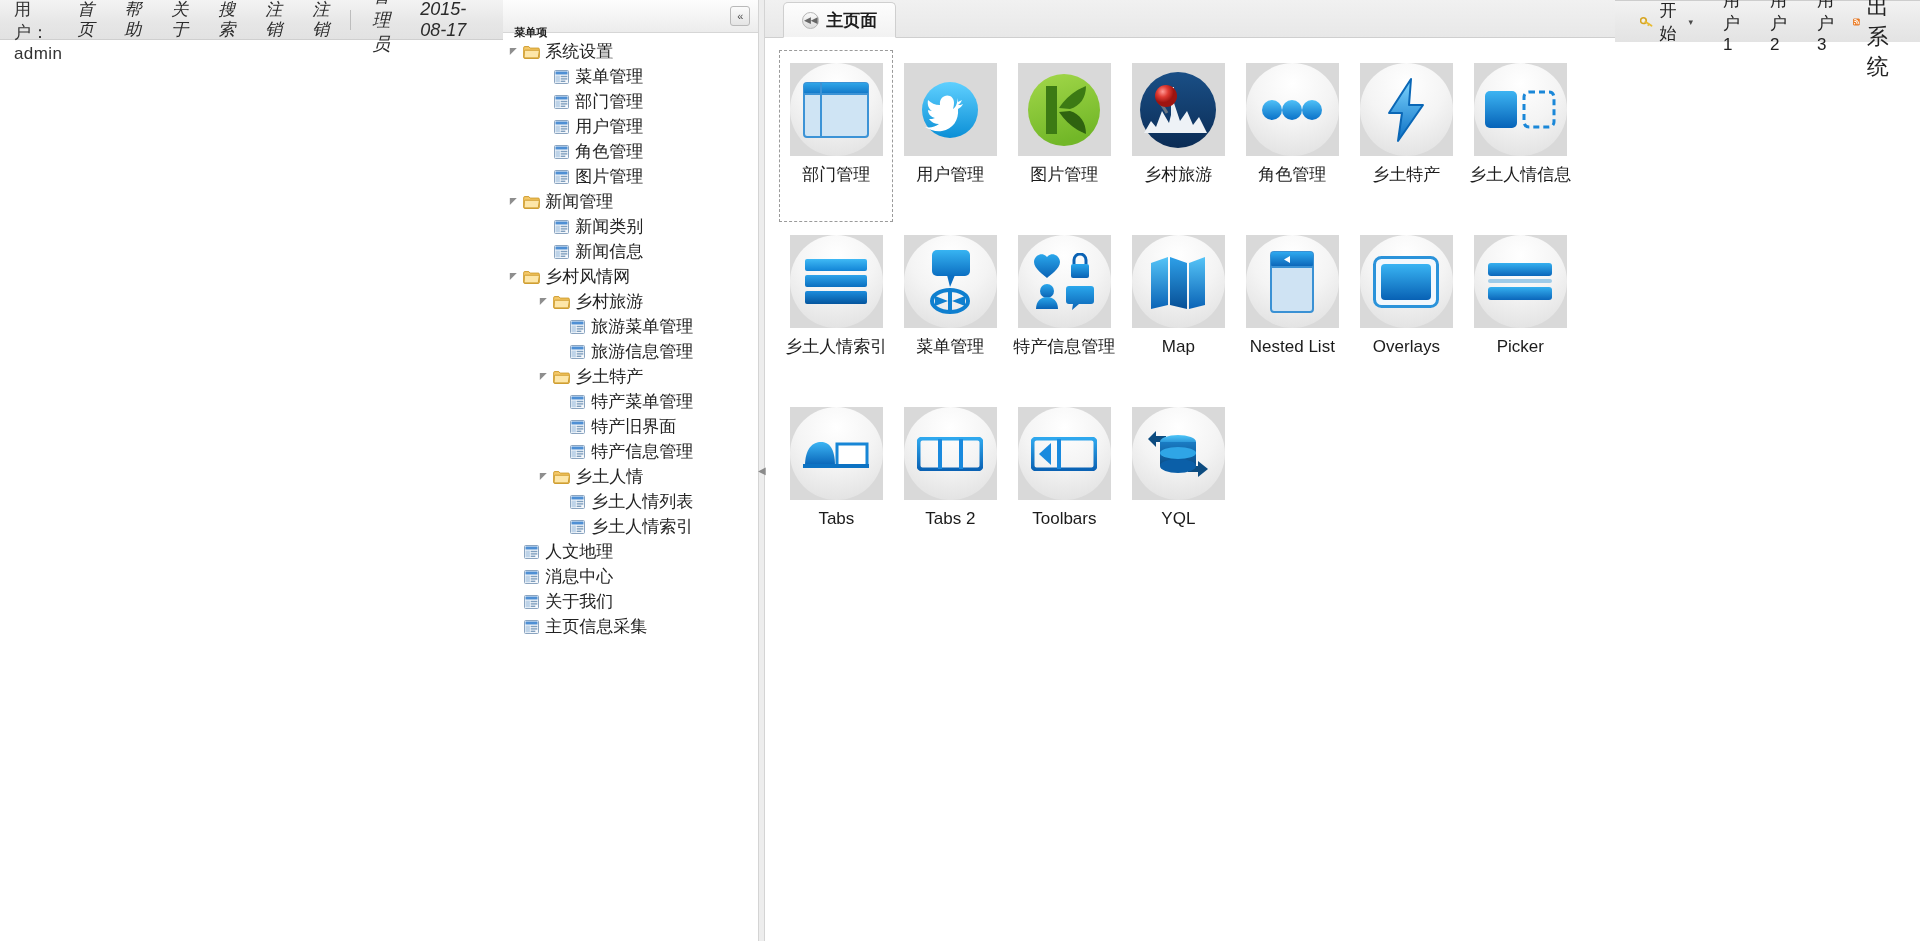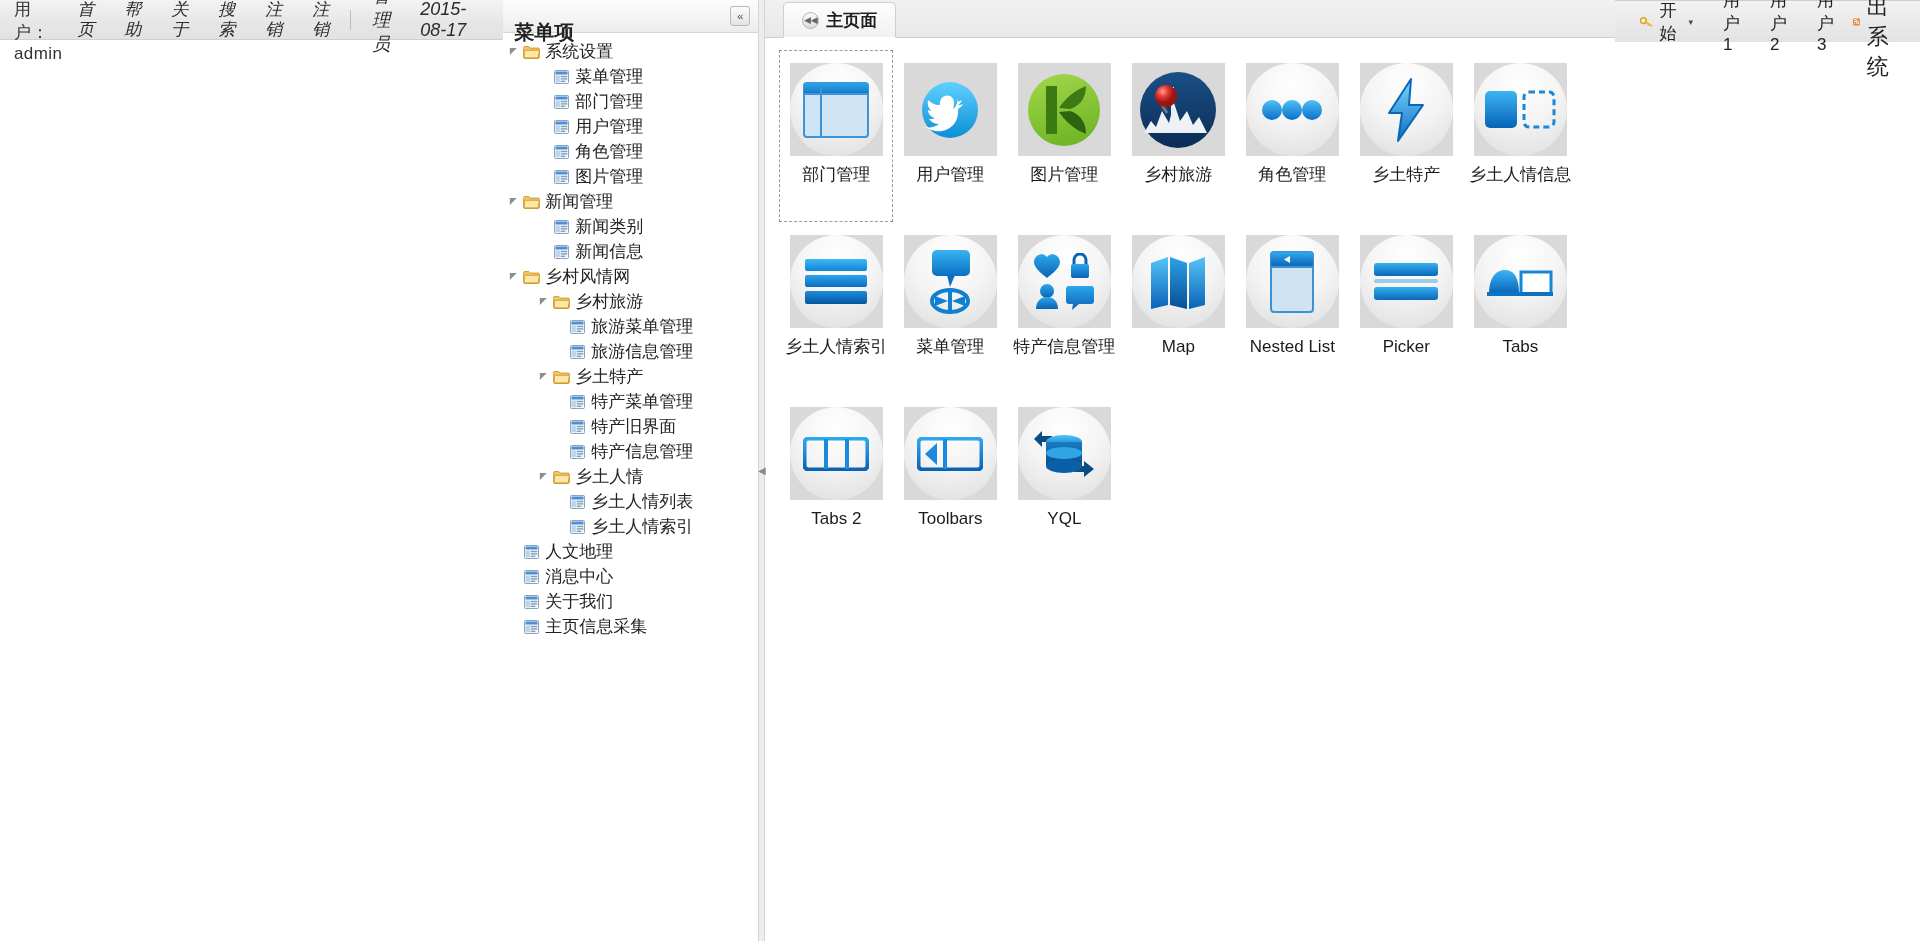--- a/index.html
+++ b/index.html
@@ -41,21 +41,21 @@
     display: flex; flex-direction: column;
     position: relative;
   }
   .sidebar-header {
     height: 33px; flex: 0 0 33px;
     background: linear-gradient(to bottom, #fdfdfd 0%, #ececec 100%);
     border-bottom: 1px solid #d6d6d6;
     display: flex; align-items: center; justify-content: space-between;
     padding: 0 8px 0 11px;
   }
-  .sidebar-header .title { font-weight: bold; font-size: 20px; color: #222; margin-top: 32px; }
+  .sidebar-header .title { font-weight: bold; font-size: 11px; color: #222; margin-top: 32px; }
   .collapse-btn {
     width: 20px; height: 20px; border: 1px solid #b9b9b9; border-radius: 3px;
     background: linear-gradient(to bottom, #fbfbfb, #e4e4e4);
     display: flex; align-items: center; justify-content: center;
     font-size: 11px; color: #4a4a4a; cursor: pointer; line-height: 1;
   }
   .tree { padding: 6px 0 0 0; overflow: hidden; flex: 1 1 auto; }
   .tree-node {
     display: flex; align-items: center; height: 25px;
     font-size: 17px; color: #222; cursor: pointer; white-space: nowrap;
@@ -764,20 +764,37 @@
                       </linearGradient>
                     </defs>
                     <rect x="1" y="1" width="42" height="60" rx="3" fill="#cfe3f3" stroke="#3a91d4" stroke-width="2"></rect>
                     <rect x="1" y="1" width="42" height="15" rx="3" fill="url(#nl)"></rect>
                     <path d="M14 8.5 L20 5 v7 Z" fill="#ffffff"></path>
                     <rect x="1" y="15" width="42" height="2" fill="#3a91d4"></rect>
                   </svg>
                 </div>
               </div>
               <div class="caption">Nested List</div>
+            </div>
+            <div class="grid-item">
+              <div class="thumb">
+                <div class="disc">
+                  <svg width="66" height="52" viewBox="0 0 66 52">
+                    <defs>
+                      <linearGradient id="ov" x1="0" y1="0" x2="0" y2="1">
+                        <stop offset="0" stop-color="#39b4f3"></stop>
+                        <stop offset="1" stop-color="#0861b4"></stop>
+                      </linearGradient>
+                    </defs>
+                    <rect x="1.5" y="1.5" width="63" height="49" rx="7" fill="#f2f8fd" stroke="#2b93da" stroke-width="3"></rect>
+                    <rect x="8" y="8" width="50" height="36" rx="4" fill="url(#ov)"></rect>
+                  </svg>
+                </div>
+              </div>
+              <div class="caption">Overlays</div>
             </div>
             <div class="grid-item">
               <div class="thumb">
                 <div class="disc">
                   <svg width="66" height="40" viewBox="0 0 66 40">
                     <defs>
                       <linearGradient id="pk" x1="0" y1="0" x2="0" y2="1">
                         <stop offset="0" stop-color="#35b0f0"></stop>
                         <stop offset="1" stop-color="#0b66ba"></stop>
                       </linearGradient>

